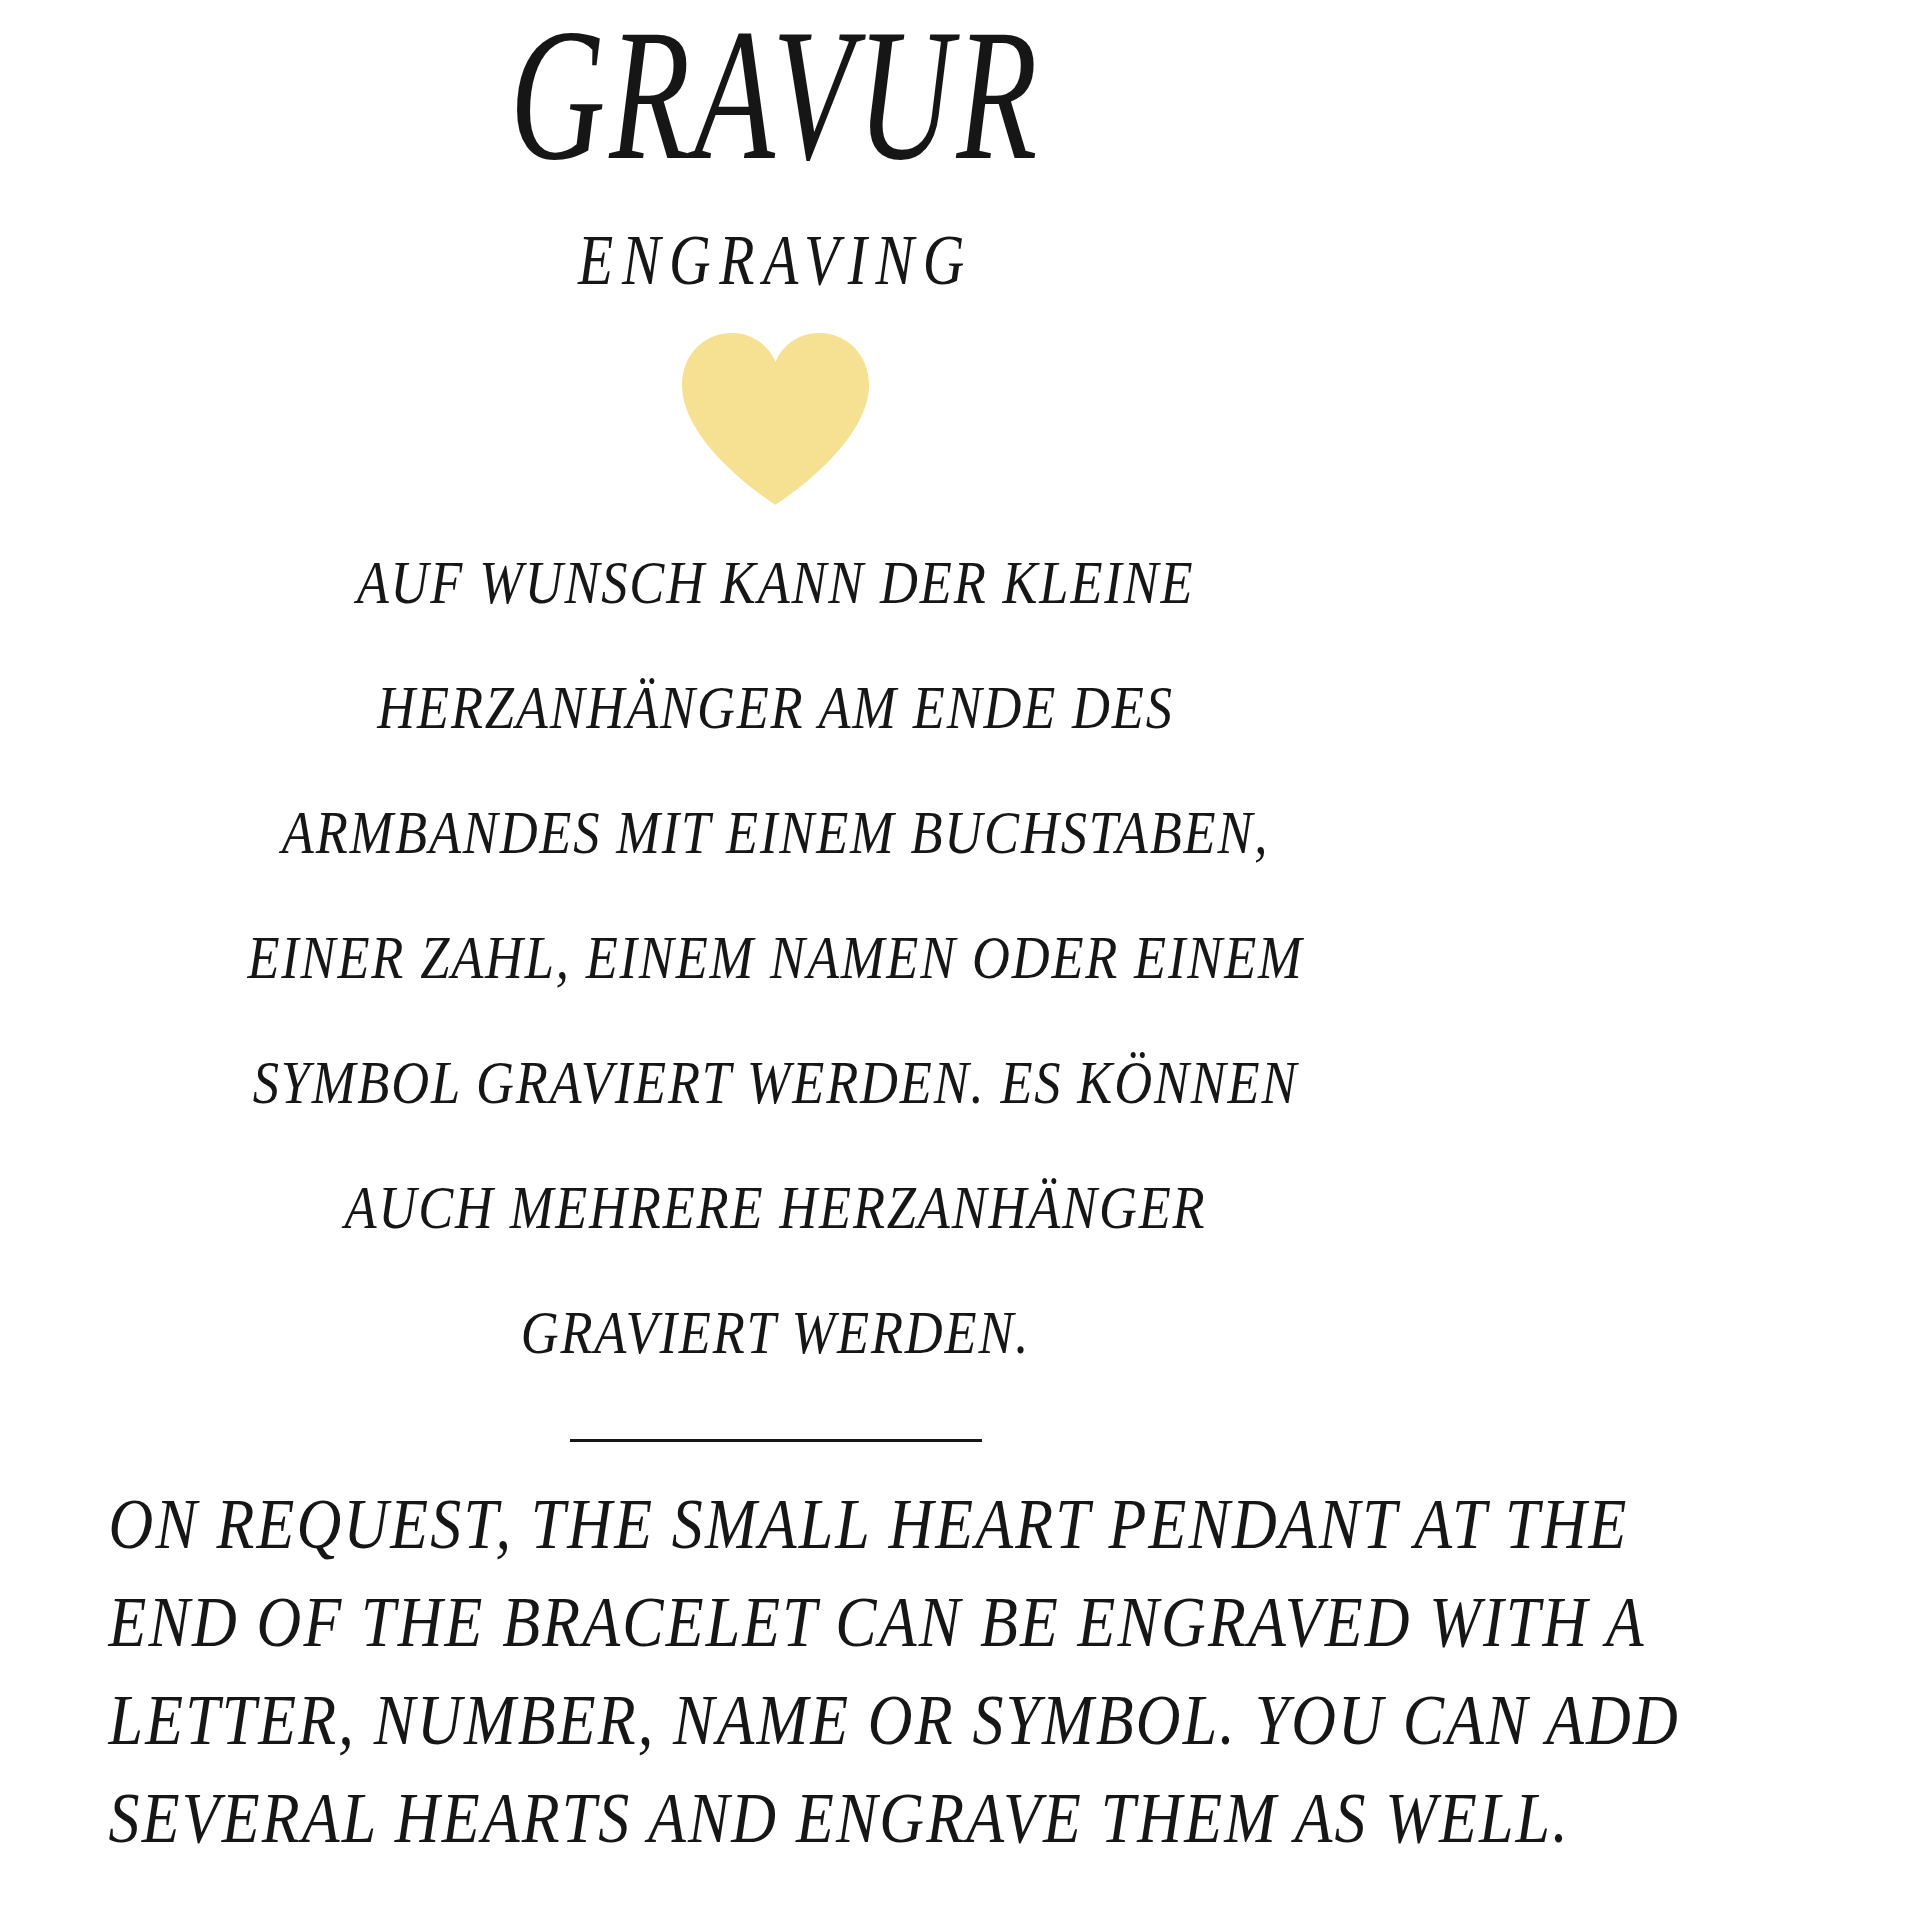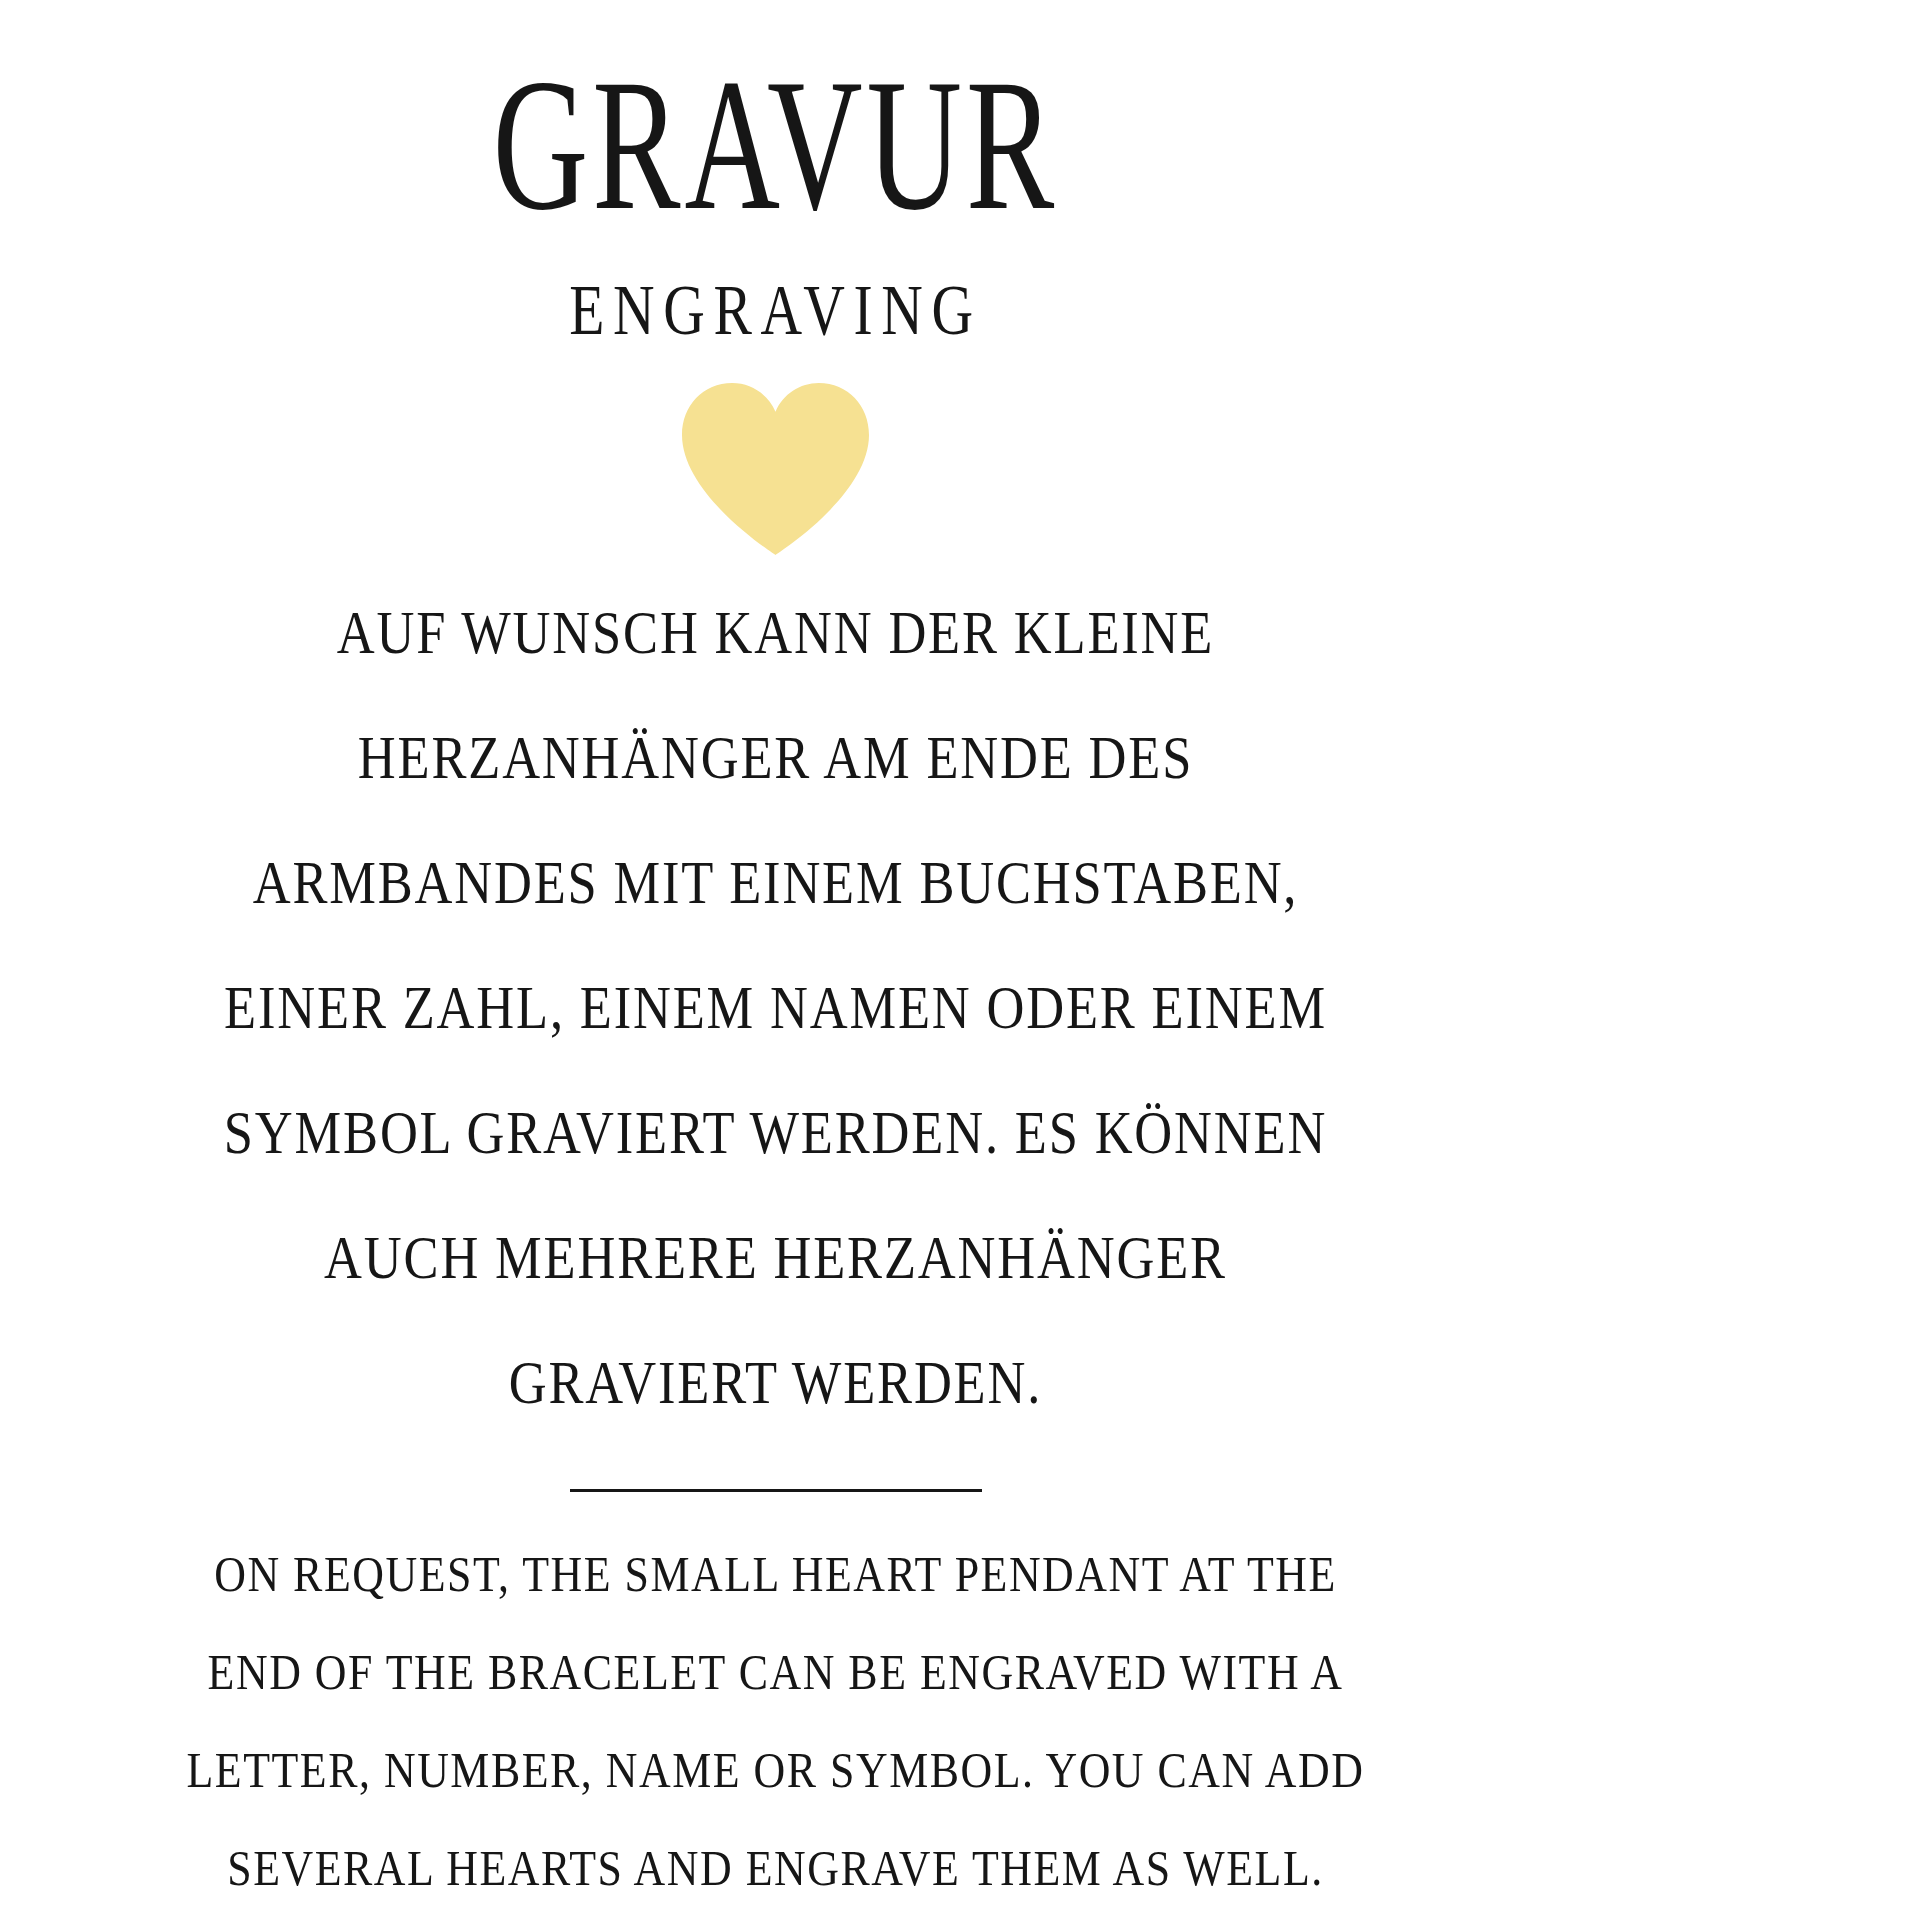--- a/index.html
+++ b/index.html
@@ -11,22 +11,22 @@
     height: 1926px;
     background: #ffffff;
     color: #161616;
     font-family: "Liberation Serif", "DejaVu Serif", serif;
     overflow: hidden;
   }
   .page {
     width: 1551px;
     height: 1926px;
     box-sizing: border-box;
-    padding-top: 50px;
     text-align: center;
+    font-style: italic;
   }
   .title {
     margin: 0;
     font-size: 189px;
     line-height: 189px;
     font-weight: normal;
     letter-spacing: 0.03em;
     white-space: nowrap;
     transform: scaleX(0.70);
     transform-origin: 50% 50%;
@@ -61,21 +61,21 @@
     transform: scaleX(0.86);
     transform-origin: 50% 50%;
   }
   .divider {
     width: 412px;
     height: 3.2px;
     background: #161616;
     margin: 44px auto 33px auto;
   }
   .paragraph-en {
-    font-size: 51px;
+    font-size: 72px;
   }
   .paragraph-en .text-line {
     line-height: 98px;
     letter-spacing: 0.035em;
     white-space: nowrap;
     transform: scaleX(0.86);
     transform-origin: 50% 50%;
   }
 </style>
 </head>

